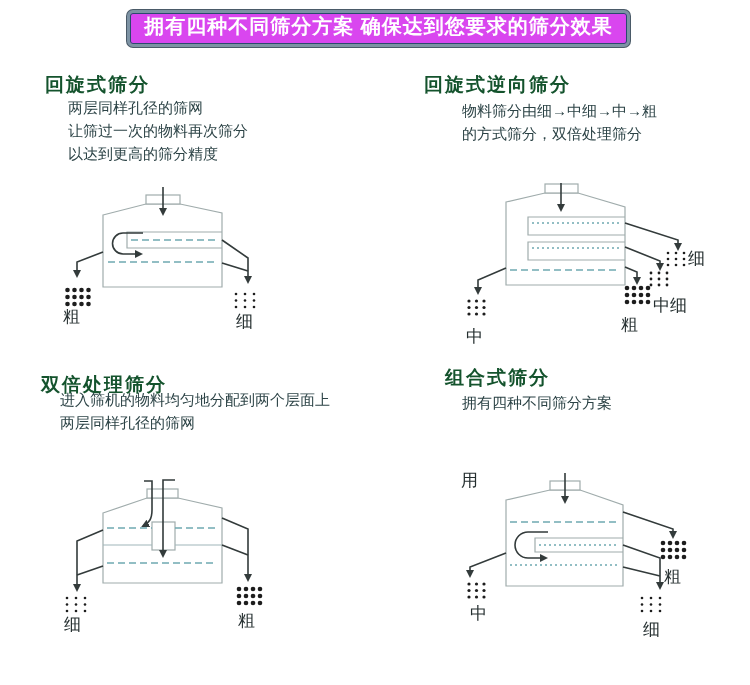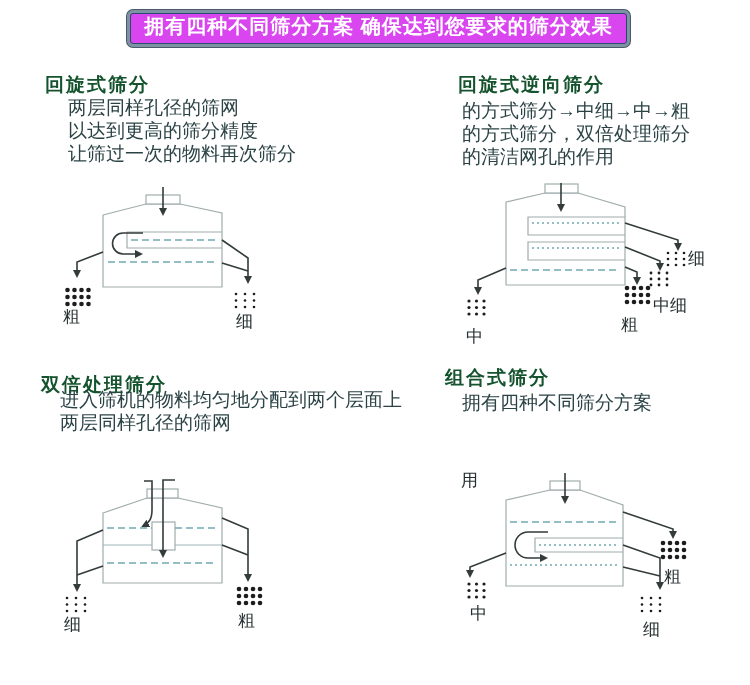--- a/index.html
+++ b/index.html
@@ -4,21 +4,21 @@
 <style>
   html,body{margin:0;padding:0;background:#ffffff;}
   .canvas{position:relative;width:750px;height:685px;background:#ffffff;overflow:hidden;
           font-family:"Liberation Sans","DejaVu Sans",sans-serif;}
   .header{position:absolute;left:127px;top:10px;width:497px;height:31px;
           background:#d946ef;border:3px solid #7d93a4;border-radius:6px;
           box-shadow:0 0 0 1px #4a5a68, inset 0 0 0 1px #2a4a6e;
           display:flex;justify-content:center;}
   .header span{color:#ffffff;font-size:20px;font-weight:bold;letter-spacing:1px;white-space:nowrap;}
   .sec-title{position:absolute;margin:8px;font-size:19px;font-weight:bold;color:#14532d;letter-spacing:2px;white-space:nowrap;}
-  .sec-body{position:absolute;font-size:19px;color:#2c4346;line-height:23px;white-space:nowrap;}
+  .sec-body{position:absolute;font-size:15px;color:#2c4346;line-height:23px;white-space:nowrap;}
   .out-label{position:absolute;font-size:17px;color:#242e2f;white-space:nowrap;}
   svg.diagram{position:absolute;overflow:visible;}
   .outline{fill:none;stroke:#a0acac;stroke-width:1.2;}
   .shell{fill:#ffffff;stroke:#a0acac;stroke-width:1.2;}
   .dash{stroke:#6fa9b1;stroke-width:1.3;fill:none;stroke-dasharray:7,4;}
   .dotline{stroke-dasharray:2,3;}
   .midline{stroke:#9fb6ba;stroke-width:1.1;}
   .flow{fill:none;stroke:#333b3b;stroke-width:1.6;}
   [data-dots]{fill:#1d1d1d;}
 </style>
@@ -27,22 +27,22 @@
 
 <div class="canvas">
 
   <div class="header">
     <span>拥有四种不同筛分方案 确保达到您要求的筛分效果</span>
   </div>
 
   <h2 class="sec-title" style="left:37px;top:64px">回旋式筛分</h2>
   <div class="sec-body" style="left:68px;top:96px">
     <div>两层同样孔径的筛网</div>
+    <div>让筛过一次的物料再次筛分</div>
     <div>以达到更高的筛分精度</div>
-    <div>让筛过一次的物料再次筛分</div>
   </div>
   <svg class="diagram" style="left:45px;top:186px" width="230" height="158" viewBox="0 0 230 158">
     <defs>
       <marker id="ah" viewBox="0 0 10 10" refX="7.5" refY="5" markerWidth="5" markerHeight="5" orient="auto">
         <path d="M0,0 L10,5 L0,10 Z" fill="#333b3b"></path>
       </marker>
     </defs>
     <g>
       <polygon class="shell" points="58,29 101,18 135,18 177,27 177,101 58,101"></polygon>
       <rect class="shell" x="101" y="9" width="34" height="9"></rect>
@@ -79,25 +79,24 @@
         <circle cx="200" cy="114.5" r="1.3"></circle>
         <circle cx="209" cy="114.5" r="1.3"></circle>
         <circle cx="191" cy="121" r="1.3"></circle>
         <circle cx="200" cy="121" r="1.3"></circle>
         <circle cx="209" cy="121" r="1.3"></circle>
       </g>
   </svg>
   <span class="out-label" style="left:63px;top:305px">粗</span>
   <span class="out-label" style="left:236px;top:310px">细</span>
 
-  <h2 class="sec-title" style="left:450px;top:64px">回旋式逆向筛分</h2>
+  <h2 class="sec-title" style="left:416px;top:64px">回旋式逆向筛分</h2>
   <div class="sec-body" style="left:462px;top:99px">
-    <div>的方式筛分→中细→中→粗</div>
+    <div>物料筛分由细→中细→中→粗</div>
     <div>的方式筛分，双倍处理筛分</div>
-    <div>的清洁网孔的作用</div>
   </div>
   <svg class="diagram" style="left:460px;top:183px" width="290" height="165" viewBox="0 0 290 165">
     <g>
       <polygon class="shell" points="46,19 85,10 118,10 165,24 165,102 46,102"></polygon>
       <rect class="shell" x="85" y="1" width="33" height="9"></rect>
       <path class="outline" d="M165,34 H68 V52 H165"></path>
       <line class="dash dotline" x1="72" y1="40" x2="160" y2="40"></line>
       <path class="outline" d="M165,59 H68 V77 H165"></path>
       <line class="dash dotline" x1="72" y1="65" x2="160" y2="65"></line>
       <line class="dash" x1="50" y1="87" x2="160" y2="87"></line>

